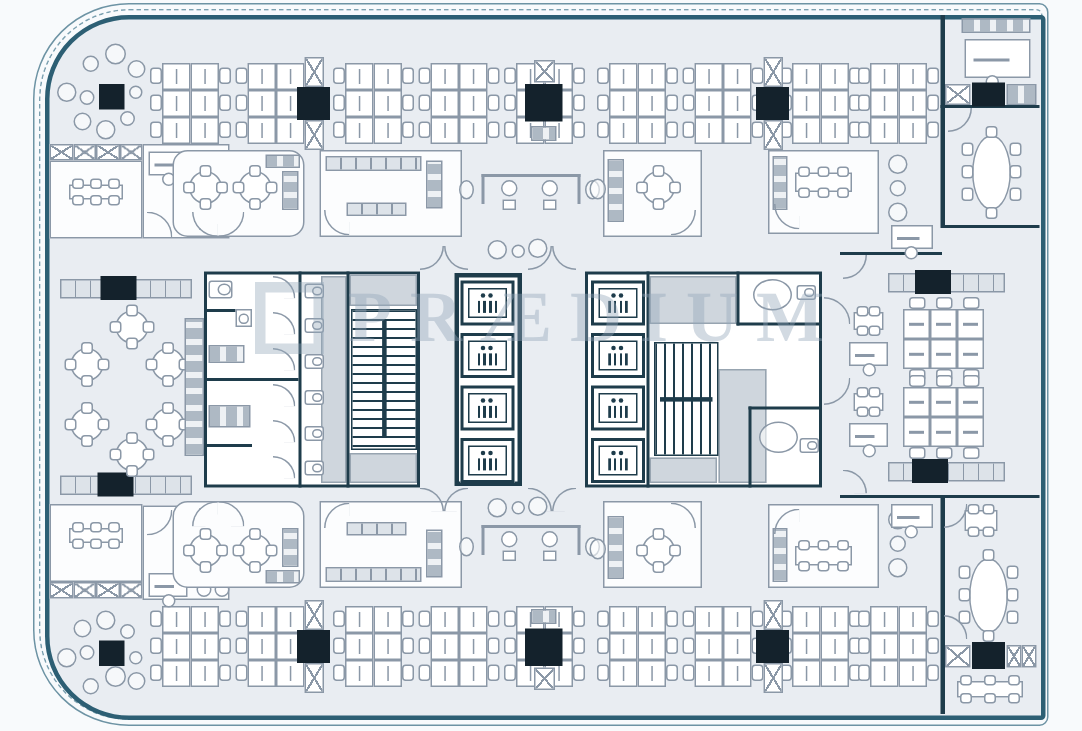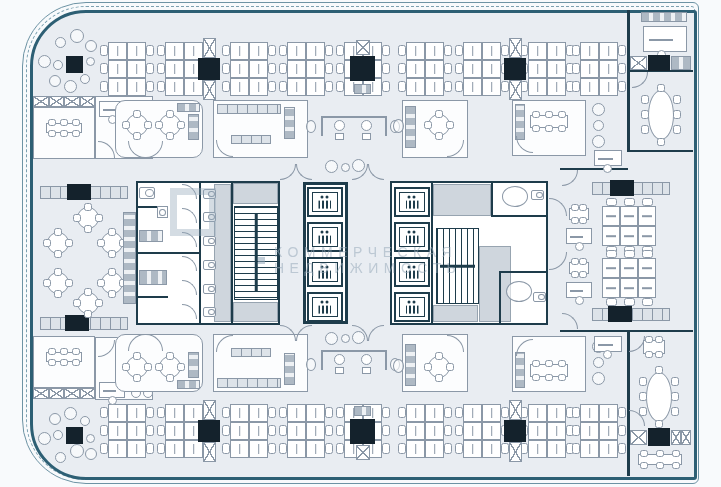--- a/index.html
+++ b/index.html
@@ -842,19 +842,16 @@
         <div class="lift-in"></div>
         <div class="lift-ic"></div>
         <div class="lift-dot"></div>
       </div>
       <div class="it t-arc" style="left: 549px; top: 198px; width: 18px; height: 18px; border-top: 1.2px solid var(--fur); border-right: 1.2px solid var(--fur); border-top-right-radius: 100%;"></div>
       <div class="it t-arc" style="left: 549px; top: 252px; width: 18px; height: 18px; border-bottom: 1.2px solid var(--fur); border-right: 1.2px solid var(--fur); border-bottom-right-radius: 100%;"></div>
     </div>
   <div class="watermark">
     <div class="wm-title-row">
       <span class="wm-logo"></span>
-    </div>
-    <div class="wm-sub-row">
-      <span class="wm-bullet"></span>
-      <span class="wm-sub">КОММЕРЧЕСКАЯ НЕДВИЖИМОСТЬ</span>
+      <span class="wm-title">PRÆDIUM</span>
     </div>
   </div>
 </div>
 
 </body></html>

